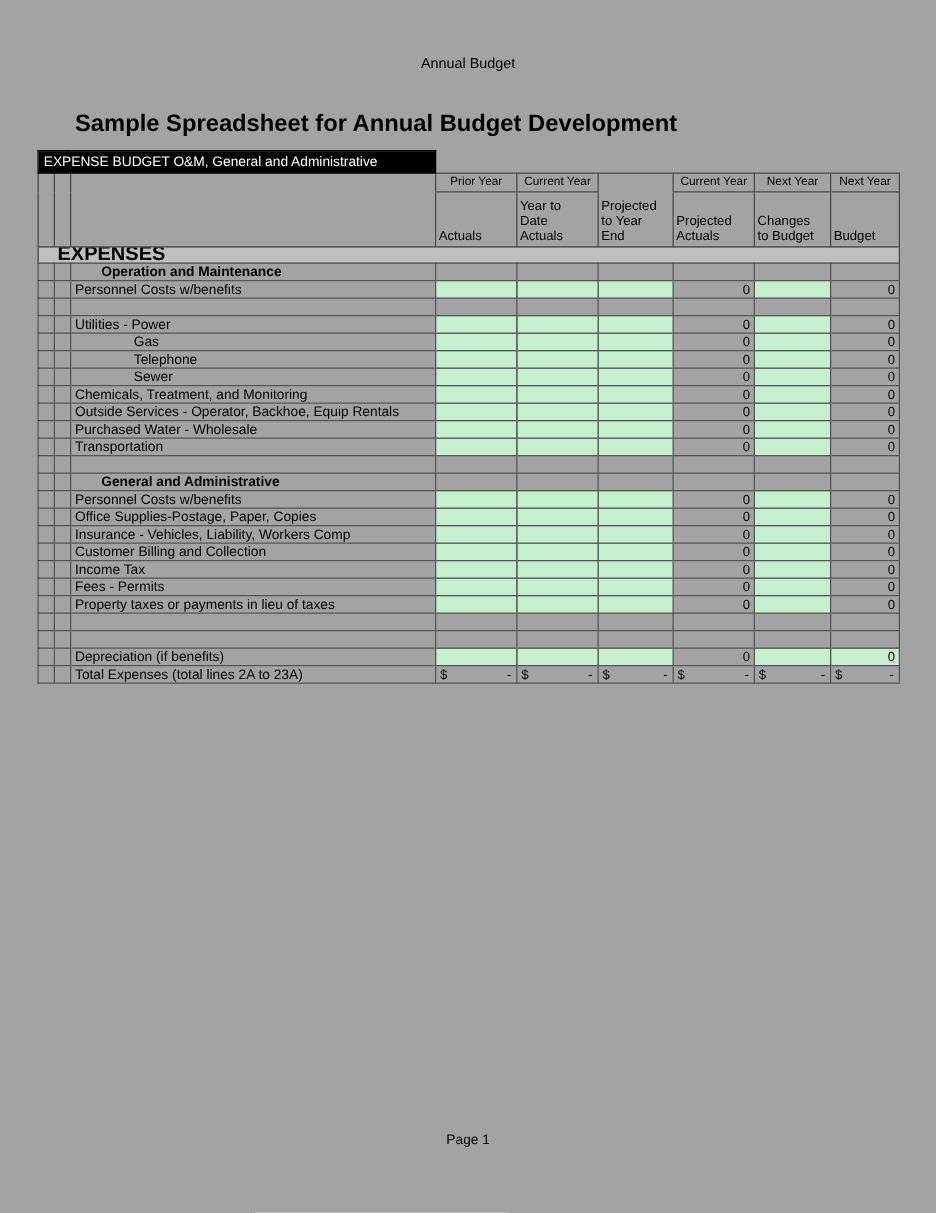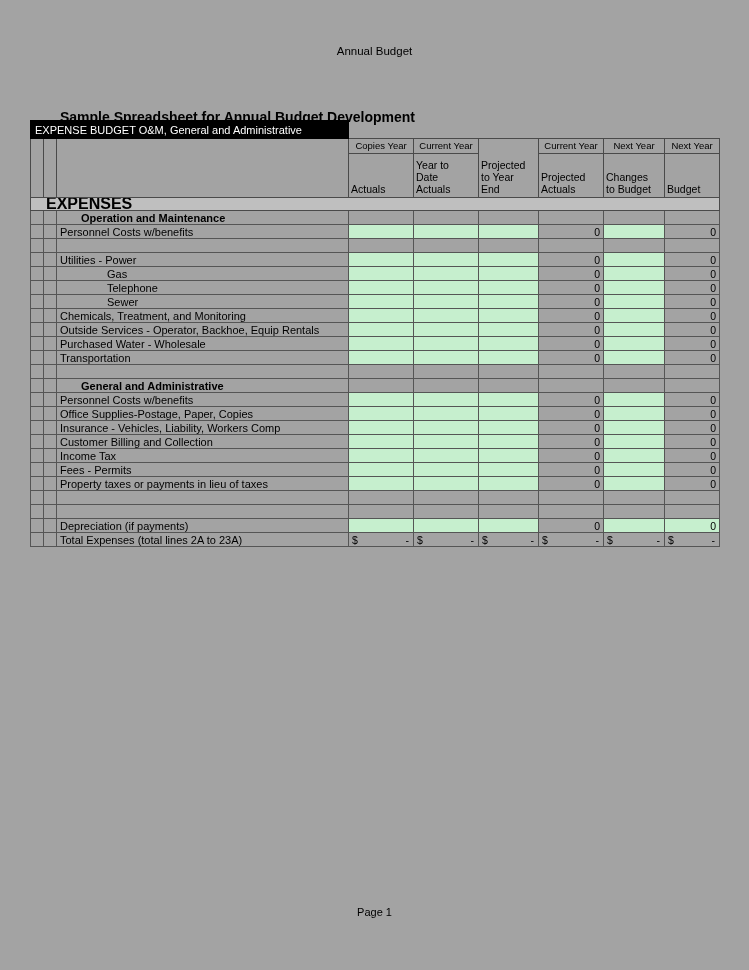--- a/index.html
+++ b/index.html
@@ -2,21 +2,21 @@
 <html style="--green: #c6efce; --band: #bfbfbf; --title-bg: #000000; --title-fg: #ffffff;"><head>
 <meta charset="utf-8">
 <style>
   * { box-sizing: border-box; }
   body { margin: 0; background: #ffffff; }
   .page {
     width: 749px; height: 970px; position: relative; background: #a3a3a3;
     font-family: "Liberation Sans", sans-serif; color: #000; overflow: hidden;
   }
   .doc-title { position: absolute; top: 45px; left: 0; width: 100%; text-align: center; font-size: 11.5px; }
-  .heading { position: absolute; top: 89px; left: 60px; font-size: 14px; font-weight: bold; margin-top: 20px; }
+  .heading { position: absolute; top: 89px; left: 60px; font-size: 19px; font-weight: bold; }
   .footer { position: absolute; top: 906px; left: 0; width: 100%; text-align: center; font-size: 11px; }
 
   table.budget {
     border-collapse: collapse; table-layout: fixed;
     position: absolute; top: 120px; left: 30px; width: 689px;
   }
   td { padding: 0; font-size: 11px; line-height: 12px; overflow: hidden; white-space: nowrap; }
 
   .title-bar {
     background: var(--title-bg, #000); color: var(--title-fg, #fff);
@@ -69,21 +69,21 @@
     </colgroup>
     <thead>
       <tr>
         <td class="title-bar" colspan="3">EXPENSE BUDGET O&amp;M, General and Administrative</td>
         <td class="title-spacer" colspan="6"></td>
       </tr>
       <tr>
         <td class="hl"></td>
         <td class="hl"></td>
         <td class="hl"></td>
-        <td class="grp">Copies Year</td>
+        <td class="grp">Prior Year</td>
         <td class="grp">Current Year</td>
         <td class="grp empty"></td>
         <td class="grp">Current Year</td>
         <td class="grp">Next Year</td>
         <td class="grp">Next Year</td>
       </tr>
       <tr>
         <td class="hl"></td>
         <td class="hl"></td>
         <td class="hl"></td>
@@ -343,21 +343,21 @@
           <td class="val"></td>
           <td class="val"></td>
           <td class="val"></td>
           <td class="val"></td>
           <td class="val"></td>
           <td class="val"></td>
         </tr>
         <tr class="row row-data">
           <td class="cA"></td>
           <td class="cB"></td>
-          <td class="desc ind0">Depreciation (if payments)</td>
+          <td class="desc ind0">Depreciation (if benefits)</td>
           <td class="val green"></td>
           <td class="val green"></td>
           <td class="val green"></td>
           <td class="val num">0</td>
           <td class="val green"></td>
           <td class="val green num">0</td>
         </tr>
         <tr class="row row-total">
           <td class="cA"></td>
           <td class="cB"></td>

